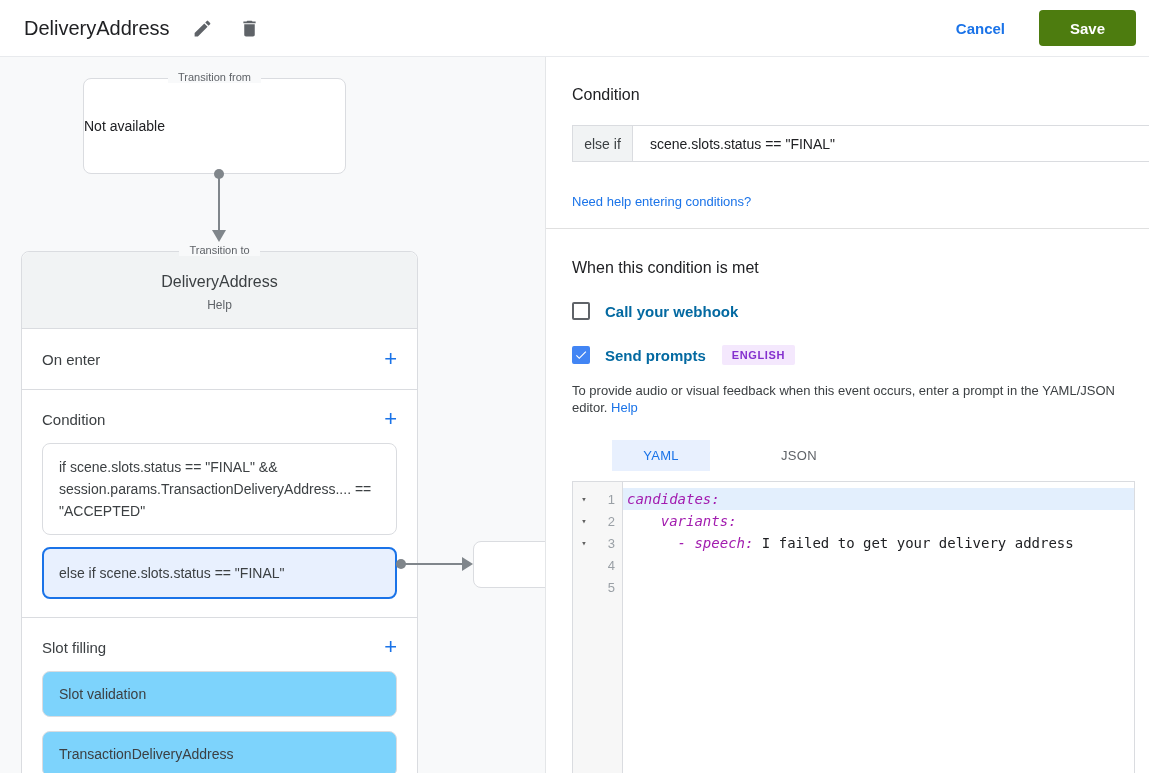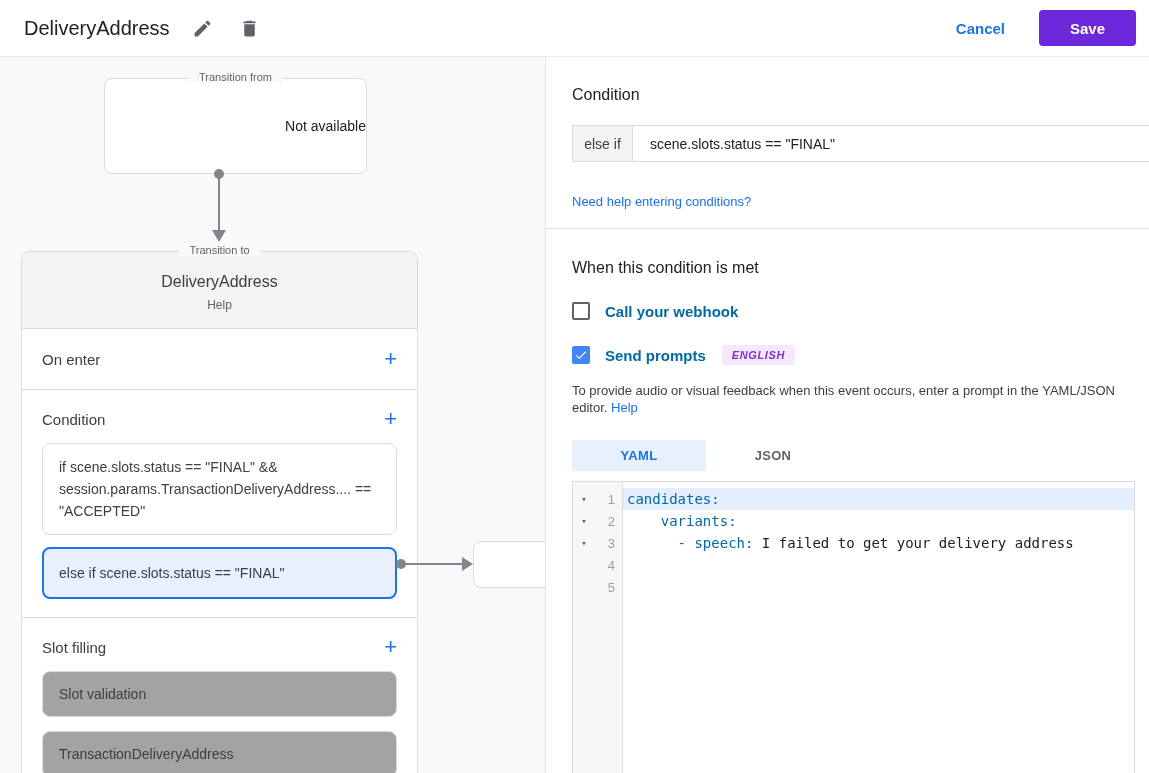--- a/index.html
+++ b/index.html
@@ -6,47 +6,47 @@
   html,body { width:1149px; height:773px; overflow:hidden; background:#fff;
     font-family:"Liberation Sans", sans-serif; color:#202124; }
 
   
   .topbar { height:57px; border-bottom:1px solid #e8eaed; display:flex; align-items:center; padding:0 13px 0 24px; background:#fff; }
   .title { font-size:20px; color:#202124; }
   .icon-btn { background:none; border:none; cursor:pointer; padding:4px; margin-left:18px; display:flex; align-items:center; }
   .icon-btn svg { fill:#5f6368; }
   .spacer { flex:1; }
   .cancel-btn { background:none; border:none; color:#1a73e8; font-size:15px; font-weight:bold; font-family:inherit; cursor:pointer; margin-right:34px; }
-  .save-btn { background:#6d28d9; border:none; color:#fff; font-size:15px; font-weight:bold; font-family:inherit; width:97px; height:36px; border-radius:4px; cursor:pointer; }
+  .save-btn { background:#4d7c0f; border:none; color:#fff; font-size:15px; font-weight:bold; font-family:inherit; width:97px; height:36px; border-radius:4px; cursor:pointer; }
 
   .main { display:flex; height:716px; }
 
   
   .canvas { width:546px; background:#f8f9fa; border-right:1px solid #e4e6e8; position:relative; overflow:hidden; flex:none; }
   .legend { position:absolute; top:-8px; left:0; right:0; text-align:center; font-size:11px; color:#5f6368; }
   .legend span { background:#f8f9fa; padding:0 10px; }
 
-  .tfrom-box { position:absolute; left:104px; top:21px; width:263px; height:96px; background:#fff;
-    border:1px solid #dadce0; border-radius:8px; display:flex; align-items:center; justify-content:flex-end; }
+  .tfrom-box { position:absolute; left:83px; top:21px; width:263px; height:96px; background:#fff;
+    border:1px solid #dadce0; border-radius:8px; display:flex; align-items:center; justify-content:flex-start; }
   .tfrom-content { font-size:14px; color:#202124; }
 
   .scene-card { position:absolute; left:21px; top:194px; width:397px; height:600px; background:#fff;
     border:1px solid #dadce0; border-radius:8px 8px 0 0; }
   .scene-header { background:#f1f3f4; border-bottom:1px solid #dadce0; border-radius:8px 8px 0 0; text-align:center; padding:21px 0 16px; }
   .scene-title { font-size:16px; color:#3c4043; }
   .scene-sub { font-size:12px; color:#5f6368; margin-top:7px; }
   .row-simple { display:flex; justify-content:space-between; align-items:center; height:61px; padding:0 20px; border-bottom:1px solid #dadce0; }
   .sec-label { font-size:15px; color:#3c4043; }
   .plus { color:#1a73e8; font-size:22px; line-height:22px; background:none; border:none; cursor:pointer; font-family:inherit; }
   .section { padding:13px 20px 18px; border-bottom:1px solid #dadce0; }
   .section.last { border-bottom:none; padding-bottom:0; }
   .section-head { display:flex; justify-content:space-between; align-items:center; height:32px; }
   .cond-box { margin-top:8px; border:1px solid #dadce0; border-radius:8px; padding:12px 16px; font-size:14px; line-height:22px; color:#3c4043; overflow-wrap:break-word; cursor:pointer; background:#fff; }
   .cond-box.selected { margin-top:12px; background:#e8f0fe; border:2px solid #1a73e8; padding:13px 15px; }
-  .slot-box { margin-top:8px; border:1px solid #dadce0; border-radius:8px; padding:14px 16px; font-size:14px; color:#3c4043; cursor:pointer; background:#a3a3a3; }
+  .slot-box { margin-top:8px; border:1px solid #dadce0; border-radius:8px; padding:14px 16px; font-size:14px; color:#3c4043; cursor:pointer; background:#7dd3fc; }
   .slot-box + .slot-box { margin-top:14px; }
 
   .target-box { position:absolute; left:473px; top:484px; width:95px; height:47px; background:#fff; border:1px solid #dadce0; border-radius:8px; }
   .arrows { position:absolute; left:0; top:0; pointer-events:none; }
 
   
   .detail { flex:1; background:#fff; position:relative; }
   .sec1 { position:relative; padding:29px 26px 0; }
   .panel-h { font-size:16px; font-weight:normal; color:#202124; }
   .chev-btn { position:absolute; top:19px; right:-10px; width:34px; height:34px; border-radius:50%; background:#e8f0fe; border:none; cursor:pointer; display:flex; align-items:center; justify-content:center; }
@@ -57,37 +57,37 @@
   .help-link { display:inline-block; margin-top:32px; font-size:13px; color:#1a73e8; text-decoration:none; cursor:pointer; }
   .divider { border-bottom:1px solid #e0e0e0; margin-top:18px; }
 
   .sec2 { padding:30px 26px 0; }
   .check-row { display:flex; align-items:center; margin-top:25px; }
   .checkbox { width:18px; height:18px; border:2px solid #5f6368; border-radius:2px; background:#fff; cursor:pointer; display:flex; align-items:center; justify-content:center; flex:none; }
   .checkbox svg { display:none; }
   .checkbox.checked { background:#4285f4; border-color:#4285f4; }
   .checkbox.checked svg { display:block; fill:#fff; }
   .check-label { margin-left:15px; font-size:15px; font-weight:bold; color:#0369a1; }
-  .badge { margin-left:16px; background:#f4e8fd; color:#8430ce; font-size:11px; font-weight:bold; letter-spacing:0.6px; padding:4px 10px; border-radius:2px;font-style:italic; }
+  .badge { margin-left:16px; background:#f4e8fd; color:#8430ce; font-size:11px; font-weight:bold; letter-spacing:0.6px; padding:4px 10px; border-radius:2px; }
   .desc { margin-top:17px; font-size:13px; line-height:17px; color:#3c4043; width:563px; }
   .desc a { color:#1a73e8; text-decoration:none; cursor:pointer; }
 
   .tabs { margin-top:24px; display:flex; }
-  .tab { width:134px; height:31px; display:flex; align-items:center; justify-content:center; font-size:13px; font-weight:bold; letter-spacing:0.3px; color:#5f6368; cursor:pointer; }
+  .tab { width:98px; height:31px; display:flex; align-items:center; justify-content:center; font-size:13px; font-weight:normal; letter-spacing:0.3px; color:#5f6368; cursor:pointer;margin-left:40px; }
   .tab.active { background:#e8f0fe; color:#1a73e8; }
 
   .editor { margin-top:10px; width:563px; height:301px; border:1px solid #dadce0; display:flex; font-family:"DejaVu Sans Mono", monospace; font-size:14px; }
   .gutter { width:50px; background:#f7f7f7; border-right:1px solid #dadce0; padding-top:6px; flex:none; }
   .gutter-line { height:22px; display:flex; align-items:center; }
   .fold { width:22px; text-align:center; color:#616161; font-size:9px; cursor:pointer; }
   .lnum { flex:1; text-align:right; padding-right:7px; color:#9aa0a6; font-size:13px; font-family:"Liberation Sans",sans-serif; }
   .code { flex:1; padding-top:6px; overflow:hidden; cursor:text; }
   .code-line { height:22px; line-height:22px; padding-left:4px; white-space:pre; }
   .code-line.hl { background:#e3effd; }
-  .tok-key { color:#0369a1; }
+  .tok-key { color:#a21caf;font-style:italic; }
   .tok-plain { color:#202124;text-align:right; }
 </style>
 </head>
 <body>
 
 <div class="topbar">
   <span class="title">DeliveryAddress</span>
   <button class="icon-btn">
     <span style="display:flex">
       <svg width="21" height="21" viewBox="0 0 24 24">

